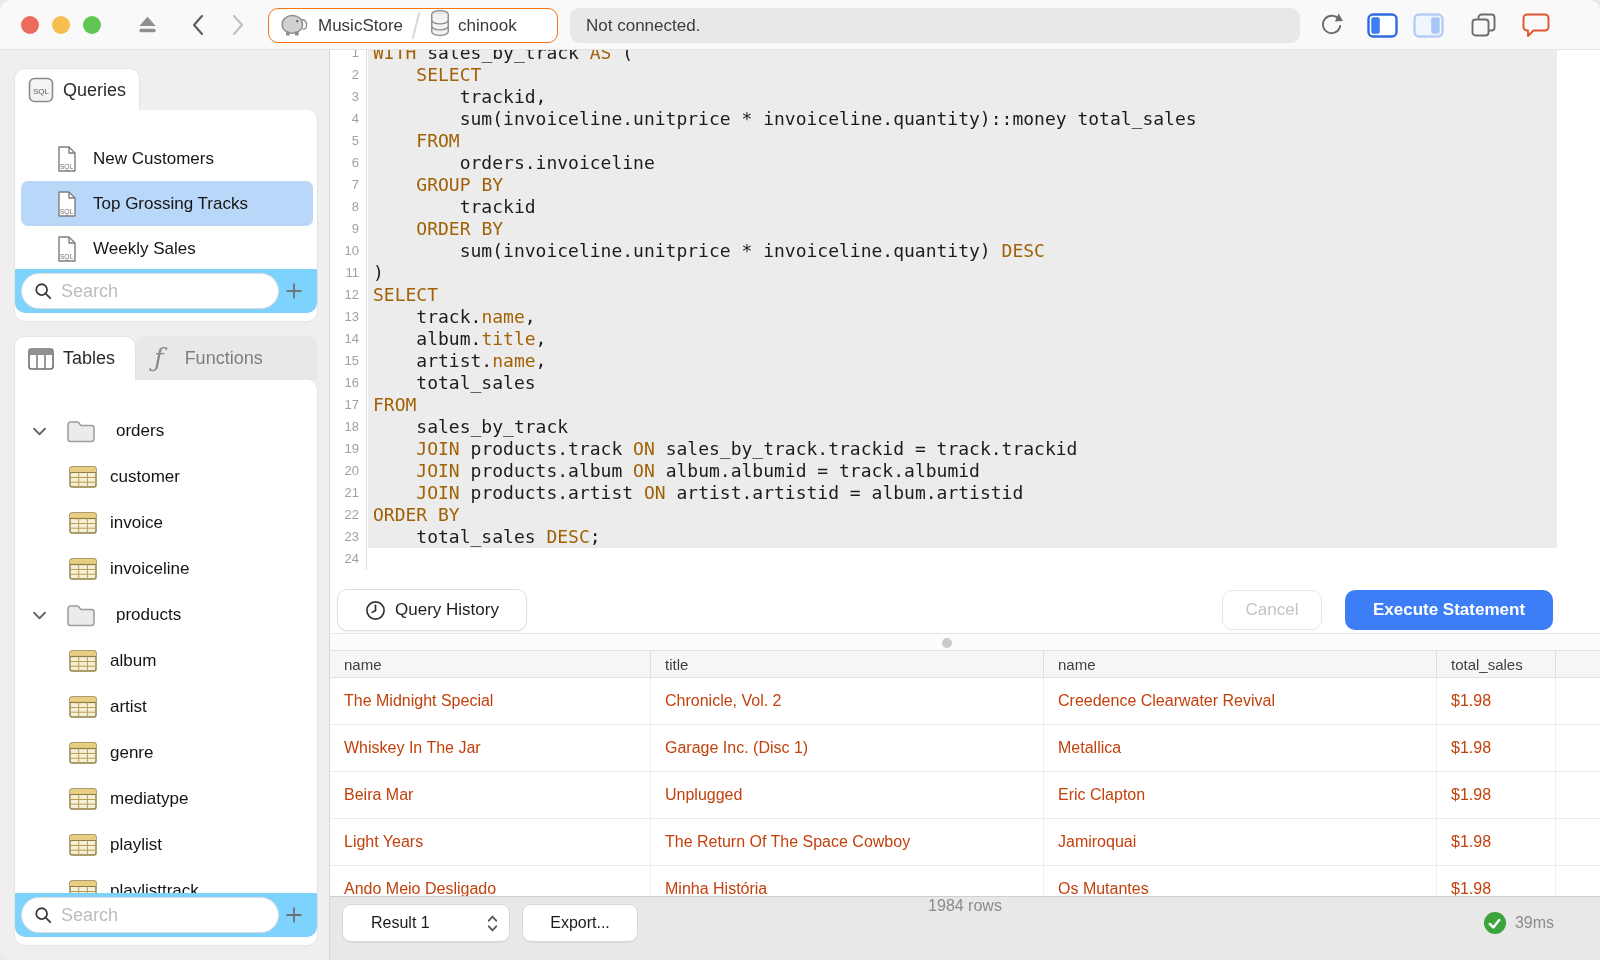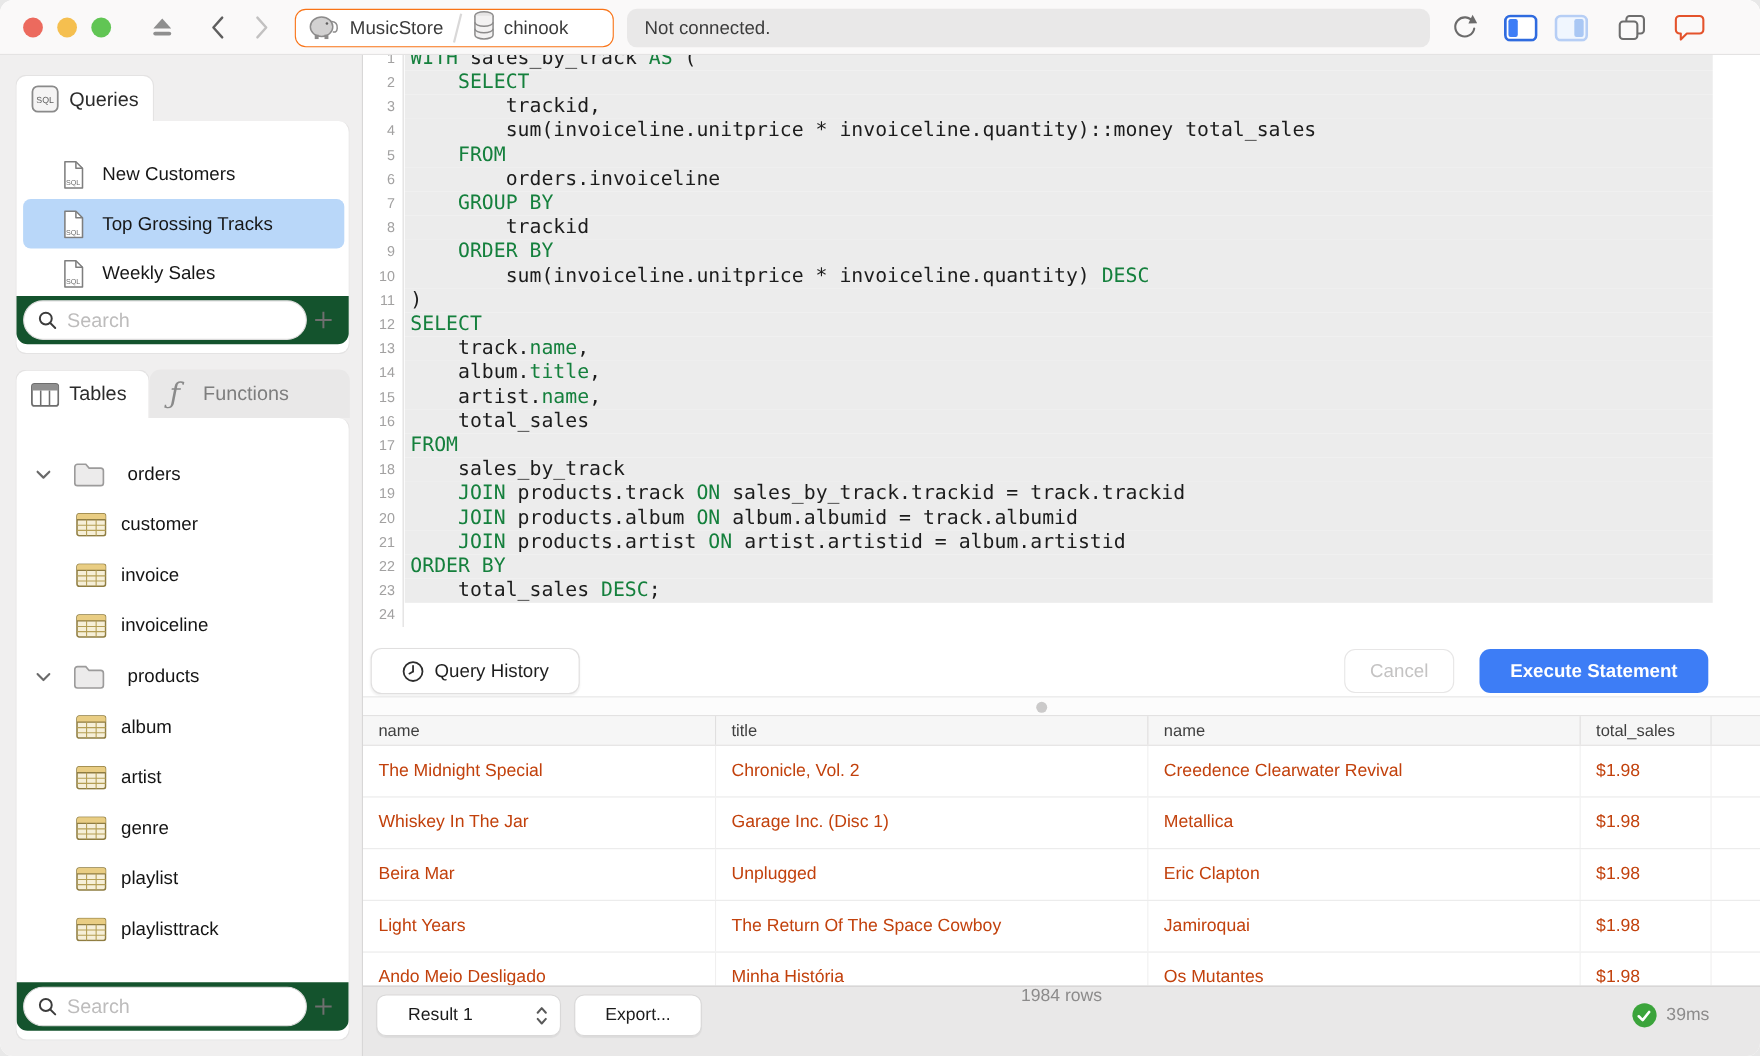--- a/index.html
+++ b/index.html
@@ -38,21 +38,21 @@
                  border-radius:10px 10px 0 0; padding-left:13px; }
   .queries-panel { position:absolute; left:14px; top:60px; width:304px; height:212px;
                    background:#FFFFFF; border:1px solid #E4E3E3; border-top:none;
                    border-radius:0 10px 10px 10px; }
   .query-list { position:absolute; left:6px; top:26px; width:292px; }
   .query-item { height:45px; display:flex; align-items:center; gap:16px; padding-left:36px;
                 border-radius:7px; font-size:17px; color:#161616; }
   .query-item.selected { background:#B9D7F9; }
 
   .panel-search { position:absolute; left:0; bottom:8px; width:100%; height:44px;
-                  background:#14532d; border-radius:0 0 10px 10px;
+                  background:#7dd3fc; border-radius:0 0 10px 10px;
                   display:flex; align-items:center; padding:0 8px 0 6px;text-align:right; }
   .search-pill { flex:1; height:36px; border:1px solid #DCDBDB; border-radius:18px;
                  background:#FFFFFF; display:flex; align-items:center; gap:9px; padding:0 12px; }
   .search-pill .ph { font-size:18px; color:#BDBCBC; }
   .plus-btn { width:30px; height:36px; display:flex; align-items:center; justify-content:center; }
 
   .tables-tab { position:absolute; left:14px; top:286px; width:122px; height:44px;
                 background:#FFFFFF; border:1px solid #E4E3E3; border-bottom:none;
                 border-radius:10px 10px 0 0; padding-left:13px; z-index:2; }
   .functions-tab { position:absolute; left:136px; top:286px; width:182px; height:44px;
@@ -73,21 +73,21 @@
   .editor { position:absolute; left:330px; top:0; width:1270px; height:585px; background:#FFFFFF; }
   .gutter { position:absolute; left:0; top:42px; width:37px; border-right:1px solid #DCDBDB;
             text-align:right; padding-right:7px; }
   .gutter .ln { height:22px; line-height:22px; font-size:13px; color:#A2A1A1;
                 font-family:"Liberation Sans", sans-serif; }
   .code { position:absolute; left:38px; top:42px; width:1232px; }
   .code-line { height:22px; line-height:22px; white-space:pre;
                font-family:"DejaVu Sans Mono", monospace; font-size:18px; color:#1C1C1C;
                padding-left:5px; width:1189px; }
   .code-line.hl { background:#ECECEC; }
-  .code-line .kw { color:#15803d; }
+  .code-line .kw { color:#a16207; }
 
   .action-row { position:absolute; left:330px; top:585px; width:1270px; height:48px; background:#FFFFFF; }
   .btn { display:flex; align-items:center; justify-content:center; border-radius:10px;
          font-size:17px; }
   .qh-btn { position:absolute; left:7px; top:4px; width:190px; height:42px; background:#FFFFFF;
             border:1px solid #E0DFDF; box-shadow:0 1px 2px rgba(0,0,0,0.06);
             color:#1E1E1E; gap:9px; }
   .cancel-btn { position:absolute; left:892px; top:5px; width:100px; height:40px;
                 background:#FFFFFF; border:1px solid #E7E6E6; color:#C4C3C3;text-align:center; }
   .exec-btn { position:absolute; left:1015px; top:5px; width:208px; height:40px;
@@ -433,20 +433,32 @@
       <path d="M3 1 h22 a2 2 0 0 1 2 2 v3.5 H1 V3 a2 2 0 0 1 2 -2 z" fill="#E9CD83"></path>
       <line x1="1" y1="6.5" x2="27" y2="6.5" stroke="#8F7D42" stroke-width="1.2"></line>
       <line x1="1" y1="11.5" x2="27" y2="11.5" stroke="#B59F55" stroke-width="1"></line>
       <line x1="1" y1="16.2" x2="27" y2="16.2" stroke="#B59F55" stroke-width="1"></line>
       <line x1="9.7" y1="6.5" x2="9.7" y2="21" stroke="#B59F55" stroke-width="1"></line>
       <line x1="18.4" y1="6.5" x2="18.4" y2="21" stroke="#B59F55" stroke-width="1"></line>
     </svg>
     <span class="label">genre</span>
   </div>
 
+  <div class="tree-row table">
+    <svg width="28" height="22" viewBox="0 0 28 22">
+      <rect x="1" y="1" width="26" height="20" rx="2" fill="#F6EFD8" stroke="#8F7D42" stroke-width="1.4"></rect>
+      <path d="M3 1 h22 a2 2 0 0 1 2 2 v3.5 H1 V3 a2 2 0 0 1 2 -2 z" fill="#E9CD83"></path>
+      <line x1="1" y1="6.5" x2="27" y2="6.5" stroke="#8F7D42" stroke-width="1.2"></line>
+      <line x1="1" y1="11.5" x2="27" y2="11.5" stroke="#B59F55" stroke-width="1"></line>
+      <line x1="1" y1="16.2" x2="27" y2="16.2" stroke="#B59F55" stroke-width="1"></line>
+      <line x1="9.7" y1="6.5" x2="9.7" y2="21" stroke="#B59F55" stroke-width="1"></line>
+      <line x1="18.4" y1="6.5" x2="18.4" y2="21" stroke="#B59F55" stroke-width="1"></line>
+    </svg>
+    <span class="label">mediatype</span>
+  </div>
 
   <div class="tree-row table">
     <svg width="28" height="22" viewBox="0 0 28 22">
       <rect x="1" y="1" width="26" height="20" rx="2" fill="#F6EFD8" stroke="#8F7D42" stroke-width="1.4"></rect>
       <path d="M3 1 h22 a2 2 0 0 1 2 2 v3.5 H1 V3 a2 2 0 0 1 2 -2 z" fill="#E9CD83"></path>
       <line x1="1" y1="6.5" x2="27" y2="6.5" stroke="#8F7D42" stroke-width="1.2"></line>
       <line x1="1" y1="11.5" x2="27" y2="11.5" stroke="#B59F55" stroke-width="1"></line>
       <line x1="1" y1="16.2" x2="27" y2="16.2" stroke="#B59F55" stroke-width="1"></line>
       <line x1="9.7" y1="6.5" x2="9.7" y2="21" stroke="#B59F55" stroke-width="1"></line>
       <line x1="18.4" y1="6.5" x2="18.4" y2="21" stroke="#B59F55" stroke-width="1"></line>

